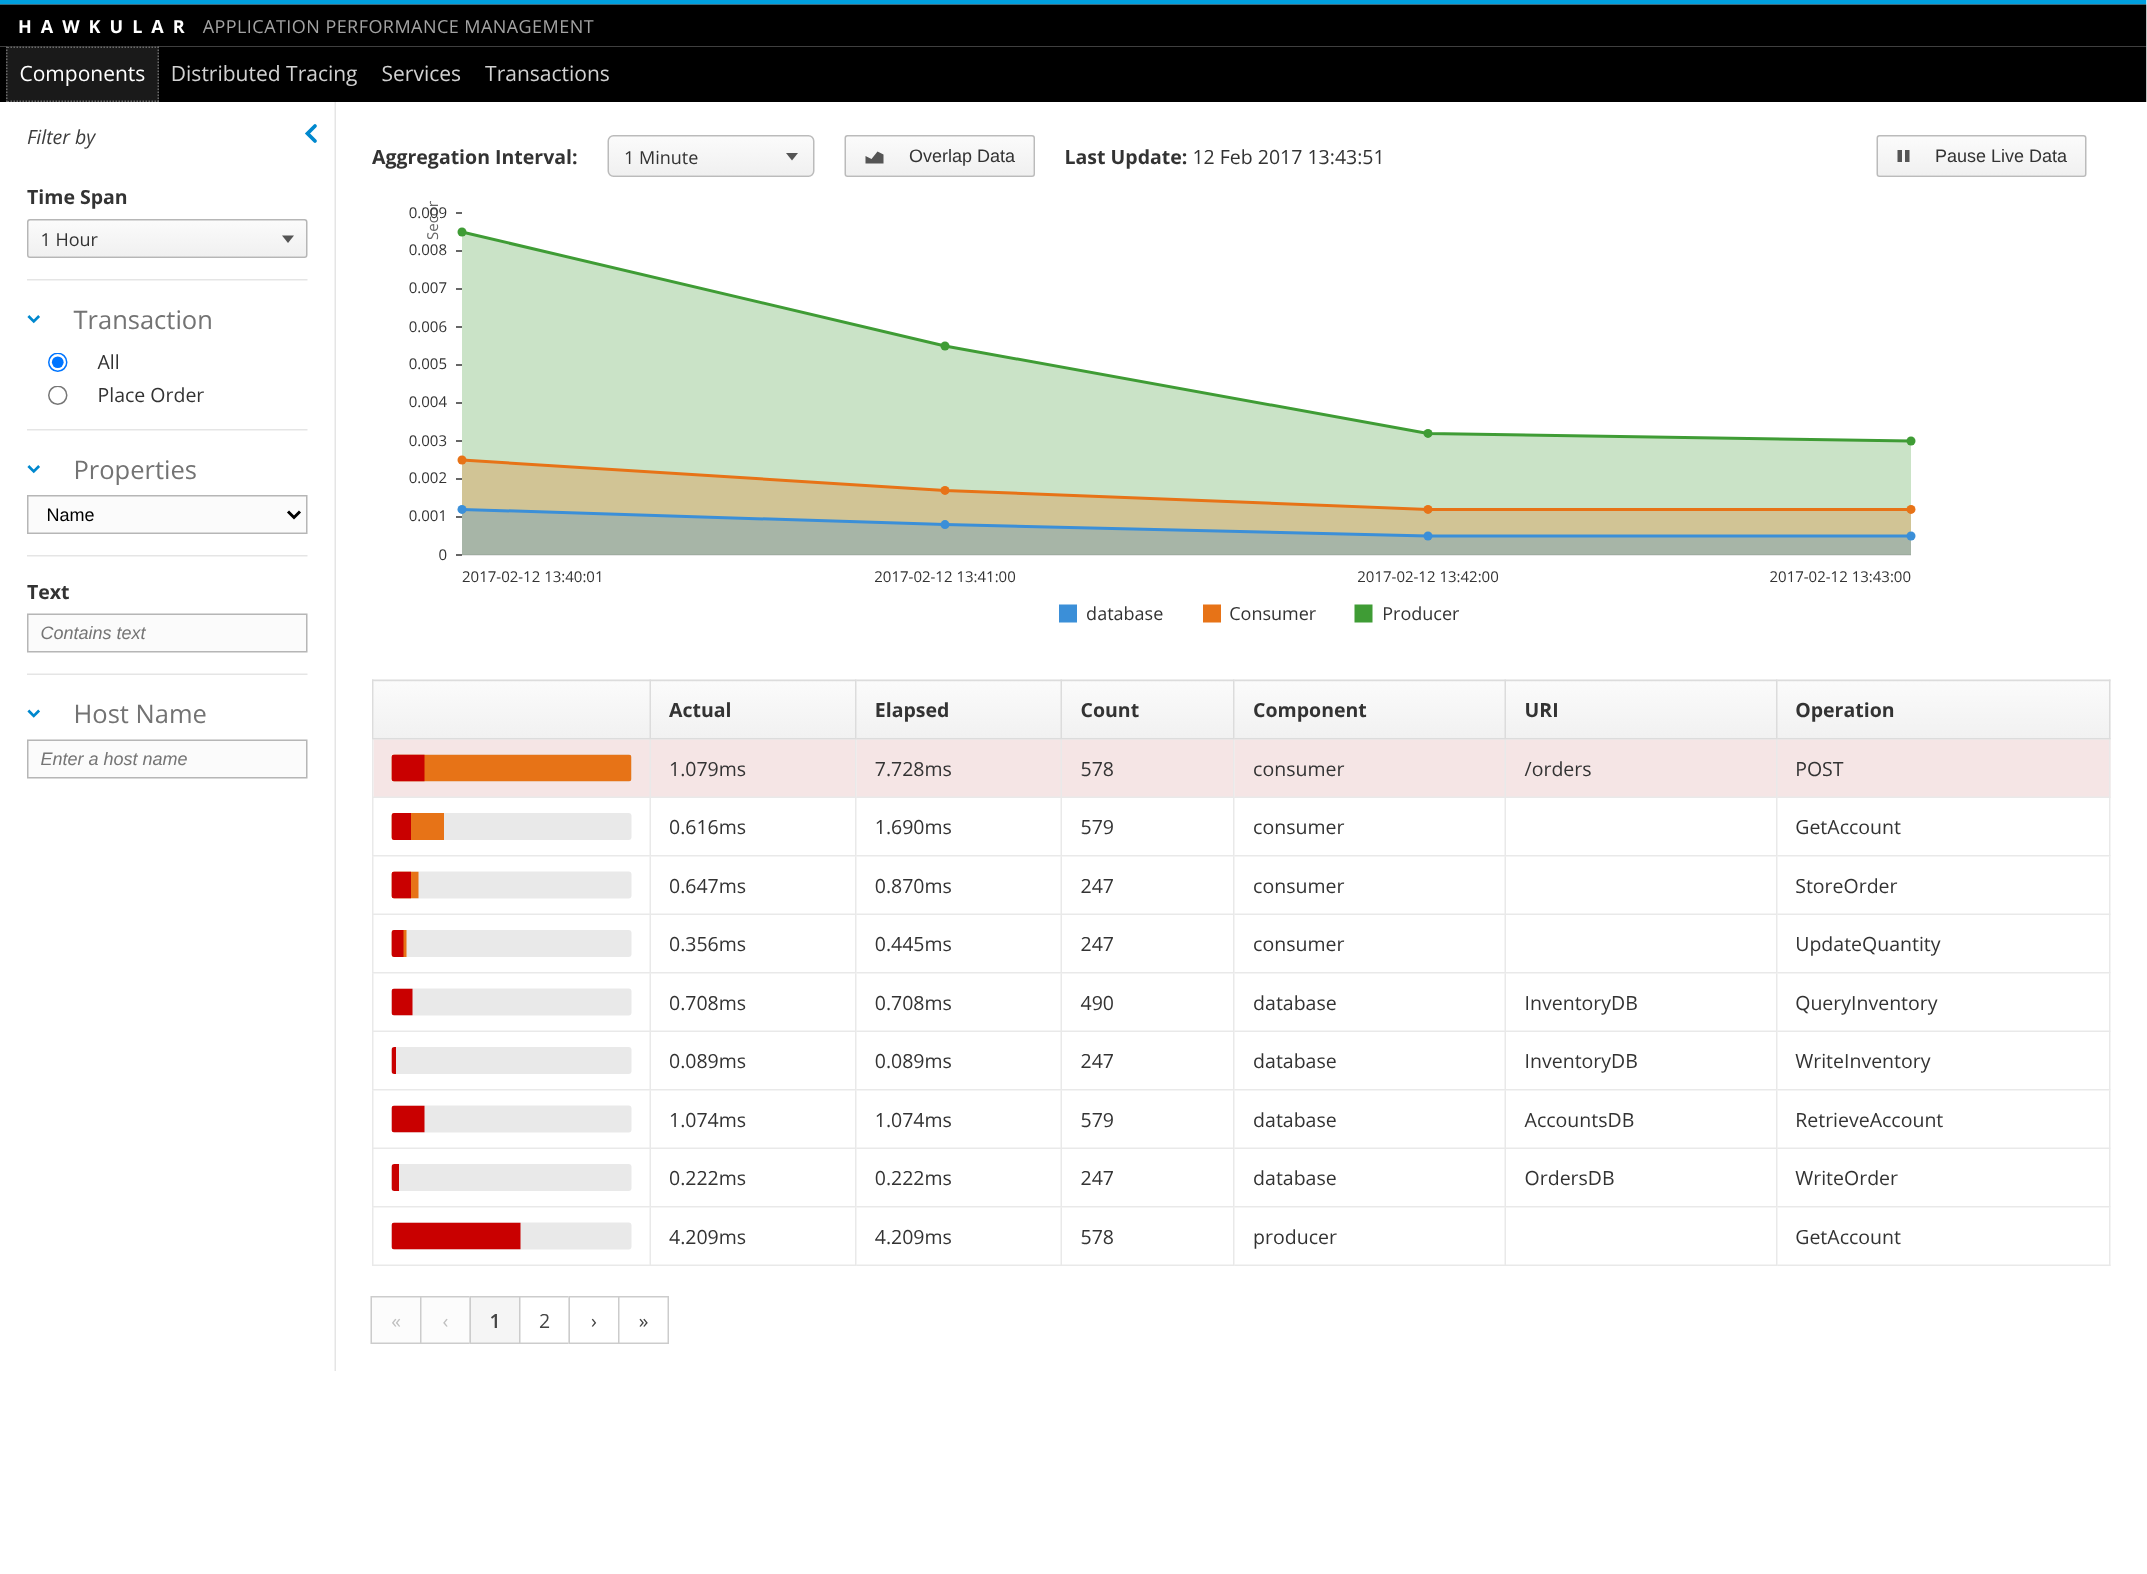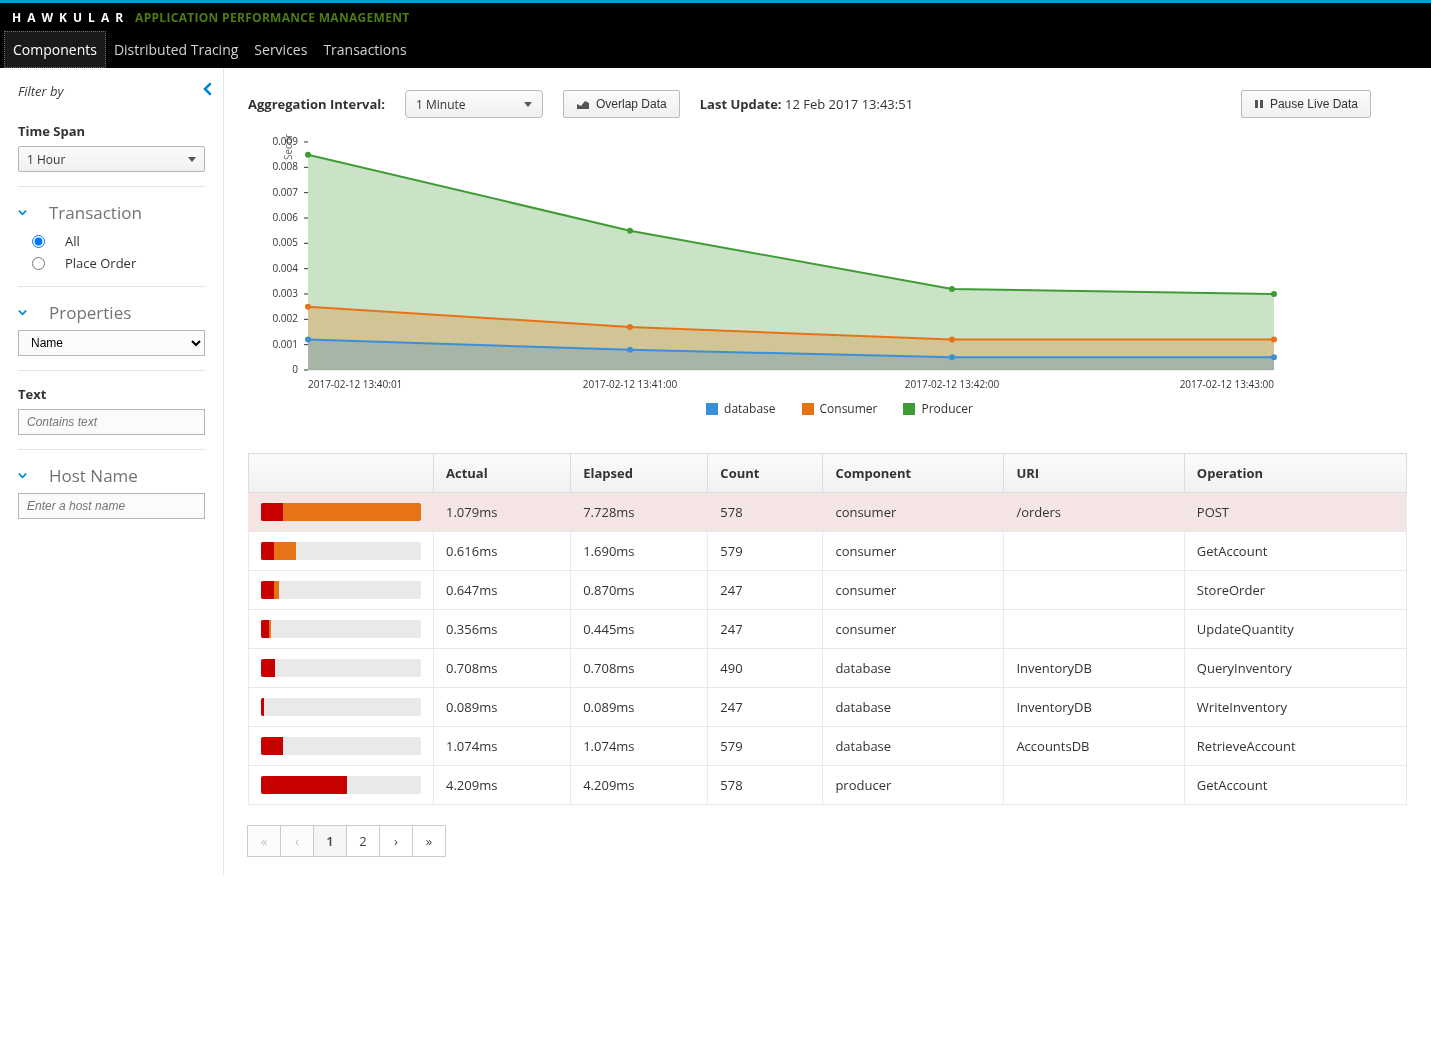--- a/index.html
+++ b/index.html
@@ -2,21 +2,21 @@
 <html><head>
 <meta charset="utf-8">
 <style>
 * { margin: 0; padding: 0; box-sizing: border-box; }
 body { font-family: "Open Sans", Helvetica, Arial, sans-serif; font-size: 13px; color: #333; background: #fff; }
 
 
 .topbar-highlight { height: 3px; background: #00a0df; }
 .topbar { background: #000; height: 28px; display: flex; align-items: center; padding: 0 12px; color: #d6d6d6; font-size: 12px; }
 .topbar .brand { font-weight: bold; letter-spacing: 6px; color: #fff; margin-right: 6px; font-size: 12px; }
-.topbar .subtitle { color: #4d7c0f; font-size: 12px; letter-spacing: 0.3px; font-weight: bold; }
+.topbar .subtitle { color: #a3a3a3; font-size: 12px; letter-spacing: 0.3px; }
 
 .navbar { background: #000; height: 37px; display: flex; align-items: stretch; padding-left: 4px; }
 .navbar .navitem { color: #d1d1d1; padding: 0 8px; display: flex; align-items: center; cursor: pointer; font-size: 14px; }
 .navbar .navitem.active { background: #1a1a1a; border: 1px dotted #6b6b6b; color: #fff; }
 
 
 .content { display: flex; }
 .sidebar { width: 224px; padding: 14px 18px 18px 18px; border-right: 1px solid #e5e5e5; position: relative; }
 .main { flex: 1; padding: 0; }
 
@@ -29,21 +29,21 @@
 .sidebar .select-timespan { display:flex; justify-content:space-between; align-items:center; width:100%; height:26px; border:1px solid #b6b6b6; border-radius:2px; background: linear-gradient(#fbfbfb,#f0f0f0); padding:0 8px; font-size:12px; cursor:pointer; }
 .section-toggle { color: #737373; font-size: 17px; display:flex; align-items:center; gap:22px; cursor:pointer; }
 .radio-group { margin-top: 8px; padding-left: 14px; }
 .radio-group label { display:flex; align-items:center; gap:20px; margin: 4px 0; font-size:13px; cursor:pointer; color:#333; }
 .radio-group input { margin:0; }
 
 
 .controls-row { display:flex; align-items:center; padding: 22px 24px 8px 24px; gap: 20px; }
 .controls-row .label { font-weight: 700; font-size: 13px; }
 .select-like { display:inline-flex; justify-content:space-between; align-items:center; width:138px; height:28px; border:1px solid #bbb; border-radius:4px; background: linear-gradient(#fbfbfb,#f0f0f0); padding:0 10px; font-size:12px; cursor:pointer;}
-.btn { display:inline-flex; align-items:center; gap:6px; height:28px; padding:0 12px; border:1px solid #bbb; border-radius:2px; background: linear-gradient(#fbfbfb,#f0f0f0); font-size:12px; cursor:pointer; color:#333; }
+.btn { display:inline-flex; align-items:center; gap:16px; height:28px; padding:0 12px; border:1px solid #bbb; border-radius:2px; background: linear-gradient(#fbfbfb,#f0f0f0); font-size:12px; cursor:pointer; color:#333; }
 .last-update { font-size: 13px; }
 .last-update b { font-weight:700; }
 .pause-live { margin-left:auto; }
 
 
 .chartbox { margin: 8px 0 10px 24px; position:relative; }
 .chart-svg { display:block; }
 .y-axis-label { font-size:10px; fill:#666; }
 .legend { display:flex; gap:26px; justify-content:center; padding: 6px 0 14px 0; font-size:12px; }
 .legend .item { display:flex; align-items:center; gap:6px; }
@@ -162,21 +162,21 @@
       <button class="btn">
         <svg width="14" height="12" viewBox="0 0 14 12">
             <path d="M1 11 L1 6 L5 8 L9 3 L13 5 L13 11 Z" fill="#555"></path>
           </svg>
         <span>Overlap Data</span>
       </button>
       <span class="last-update">
         <b>Last Update:</b>
         <span>12 Feb 2017 13:43:51</span>
       </span>
-      <button class="btn pause-live" style="margin-right:36px;">
+      <button class="btn pause-live" style="margin-right:16px;">
         <svg width="10" height="10" viewBox="0 0 10 10">
             <rect x="1" y="1" width="3" height="8" fill="#555"></rect>
             <rect x="6" y="1" width="3" height="8" fill="#555"></rect>
           </svg>
         <span>Pause Live Data</span>
       </button>
     </div>
 
     <div class="chartbox">
       <svg id="chart-svg" class="chart-svg" width="1030" height="260">
@@ -346,20 +346,33 @@
               <td>1.074ms</td>
               <td>1.074ms</td>
               <td>579</td>
               <td>database</td>
               <td>AccountsDB</td>
               <td>RetrieveAccount</td>
             </tr>
             <tr>
               <td>
                 <div class="bar">
+                  <div class="seg1" style="width: 3%;"></div>
+                </div>
+              </td>
+              <td>0.222ms</td>
+              <td>0.222ms</td>
+              <td>247</td>
+              <td>database</td>
+              <td>OrdersDB</td>
+              <td>WriteOrder</td>
+            </tr>
+            <tr>
+              <td>
+                <div class="bar">
                   <div class="seg1" style="width: 54%;"></div>
                 </div>
               </td>
               <td>4.209ms</td>
               <td>4.209ms</td>
               <td>578</td>
               <td>producer</td>
               <td></td>
               <td>GetAccount</td>
             </tr>

